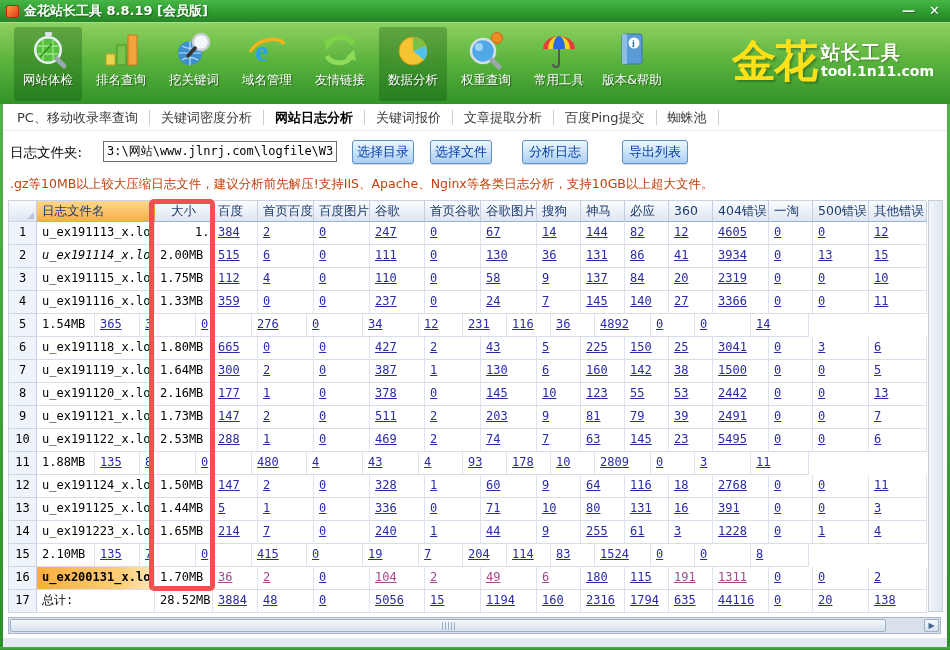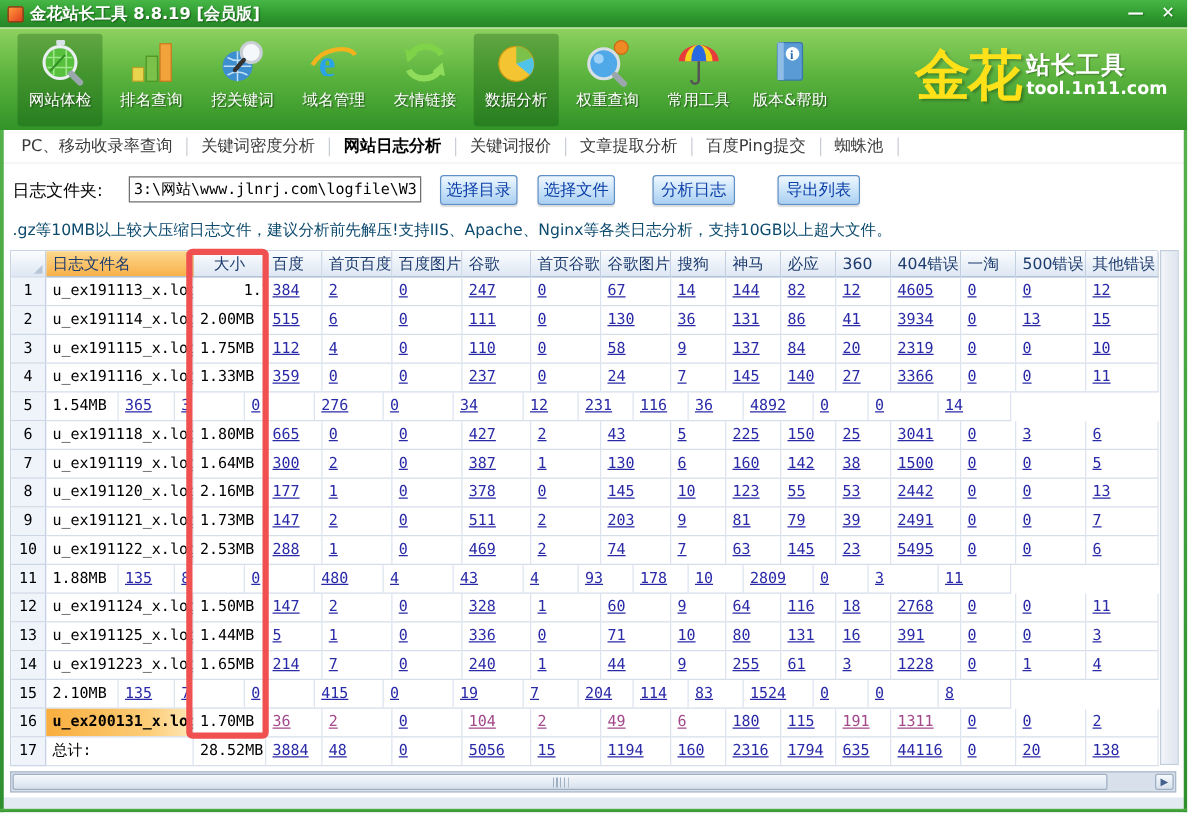--- a/index.html
+++ b/index.html
@@ -49,21 +49,21 @@
   #folder-label { position:absolute; left:10px; top:13px; font-size:13.5px; color:#000; }
   #path-input { position:absolute; left:103px; top:10px; width:234px; height:21px;
     border:1px solid #6f6f6f; font-size:12px; padding:0 3px; color:#000;
     font-family:"DejaVu Sans Mono","Liberation Mono",monospace; }
   .blue-btn { position:absolute; top:9px; height:24px; border:1px solid #5e8fc6; border-radius:3px;
     background:linear-gradient(180deg,#eef7ff 0%,#cfe6fa 45%,#a9cff2 100%);
     color:#0a3ea8; font-size:13px; cursor:pointer; font-family:inherit;
     box-shadow:0 1px 1px rgba(0,0,0,.15); }
 
   
-  #notice { position:absolute; top:176px; left:10px; font-size:12.5px; color:#0c4a6e; white-space:nowrap; }
+  #notice { position:absolute; top:176px; left:10px; font-size:12.5px; color:#c2410c; white-space:nowrap; }
 
   
   #grid { position:absolute; top:200px; left:8px; width:918px;
     border-left:1px solid #c9d4e2; border-top:1px solid #c9d4e2;
     font-family:"DejaVu Sans Mono","Liberation Mono",monospace; }
   .g-row { display:flex; height:23px; background:#fff; }
   .g-row.header { height:21px; }
   .gc { flex:none; border-right:1px solid #dde4ef; border-bottom:1px solid #d6deea;
     font-size:12px; line-height:21px; padding:0 3px 0 5px; white-space:nowrap; overflow:hidden; color:#000; }
   .header .gc { background:linear-gradient(180deg,#fbfcfe,#dde7f3);
@@ -241,21 +241,21 @@
         <div class="gc" style="width: 44px;"><span class="g-link">144</span></div>
         <div class="gc" style="width: 44px;"><span class="g-link">82</span></div>
         <div class="gc" style="width: 44px;"><span class="g-link">12</span></div>
         <div class="gc" style="width: 56px;"><span class="g-link">4605</span></div>
         <div class="gc" style="width: 44px;"><span class="g-link">0</span></div>
         <div class="gc" style="width: 56px;"><span class="g-link">0</span></div>
         <div class="gc" style="width: 58px;"><span class="g-link">12</span></div>
       </div>
       <div class="g-row">
         <div class="gc numcol" style="width: 28px;">2</div>
-        <div class="gc" style="width: 118px;">u_ex191114_x.log</div>
+        <div class="gc" style="width: 118px; font-style: italic;">u_ex191114_x.log</div>
         <div class="gc" style="width: 58px;">2.00MB</div>
         <div class="gc" style="width: 45px;"><span class="g-link">515</span></div>
         <div class="gc" style="width: 56px;"><span class="g-link">6</span></div>
         <div class="gc" style="width: 56px;"><span class="g-link">0</span></div>
         <div class="gc" style="width: 55px;"><span class="g-link">111</span></div>
         <div class="gc" style="width: 56px;"><span class="g-link">0</span></div>
         <div class="gc" style="width: 56px;"><span class="g-link">130</span></div>
         <div class="gc" style="width: 44px;"><span class="g-link">36</span></div>
         <div class="gc" style="width: 44px;"><span class="g-link">131</span></div>
         <div class="gc" style="width: 44px;"><span class="g-link">86</span></div>

